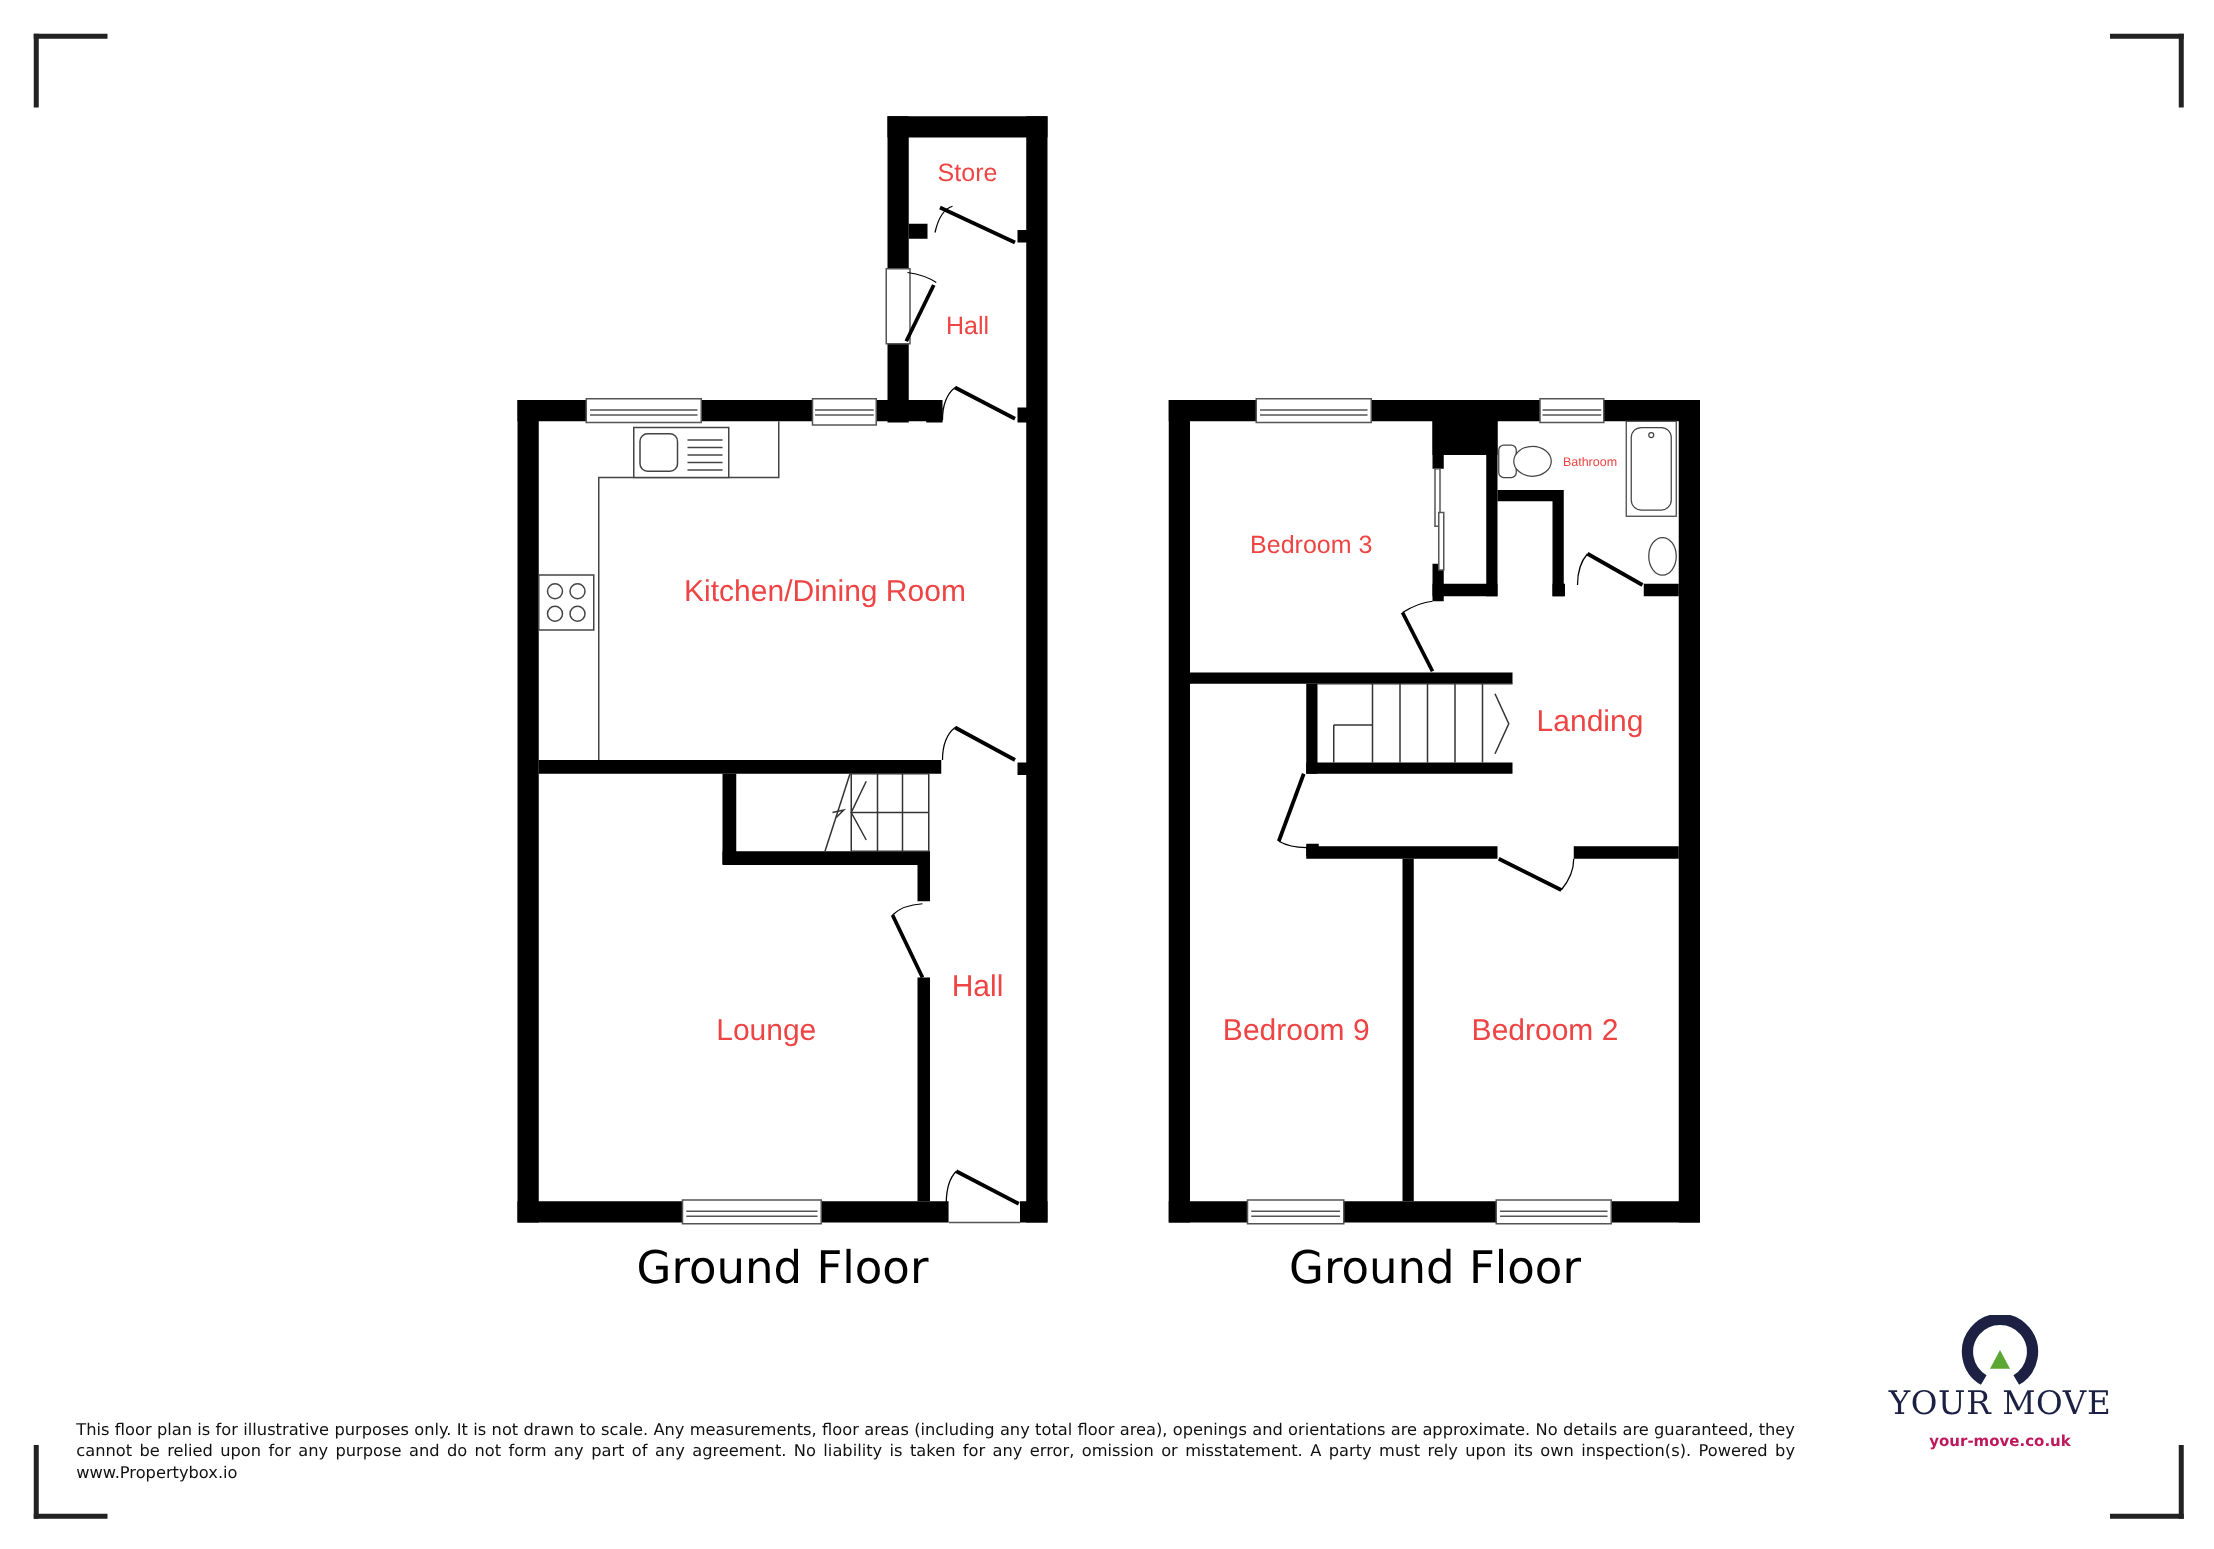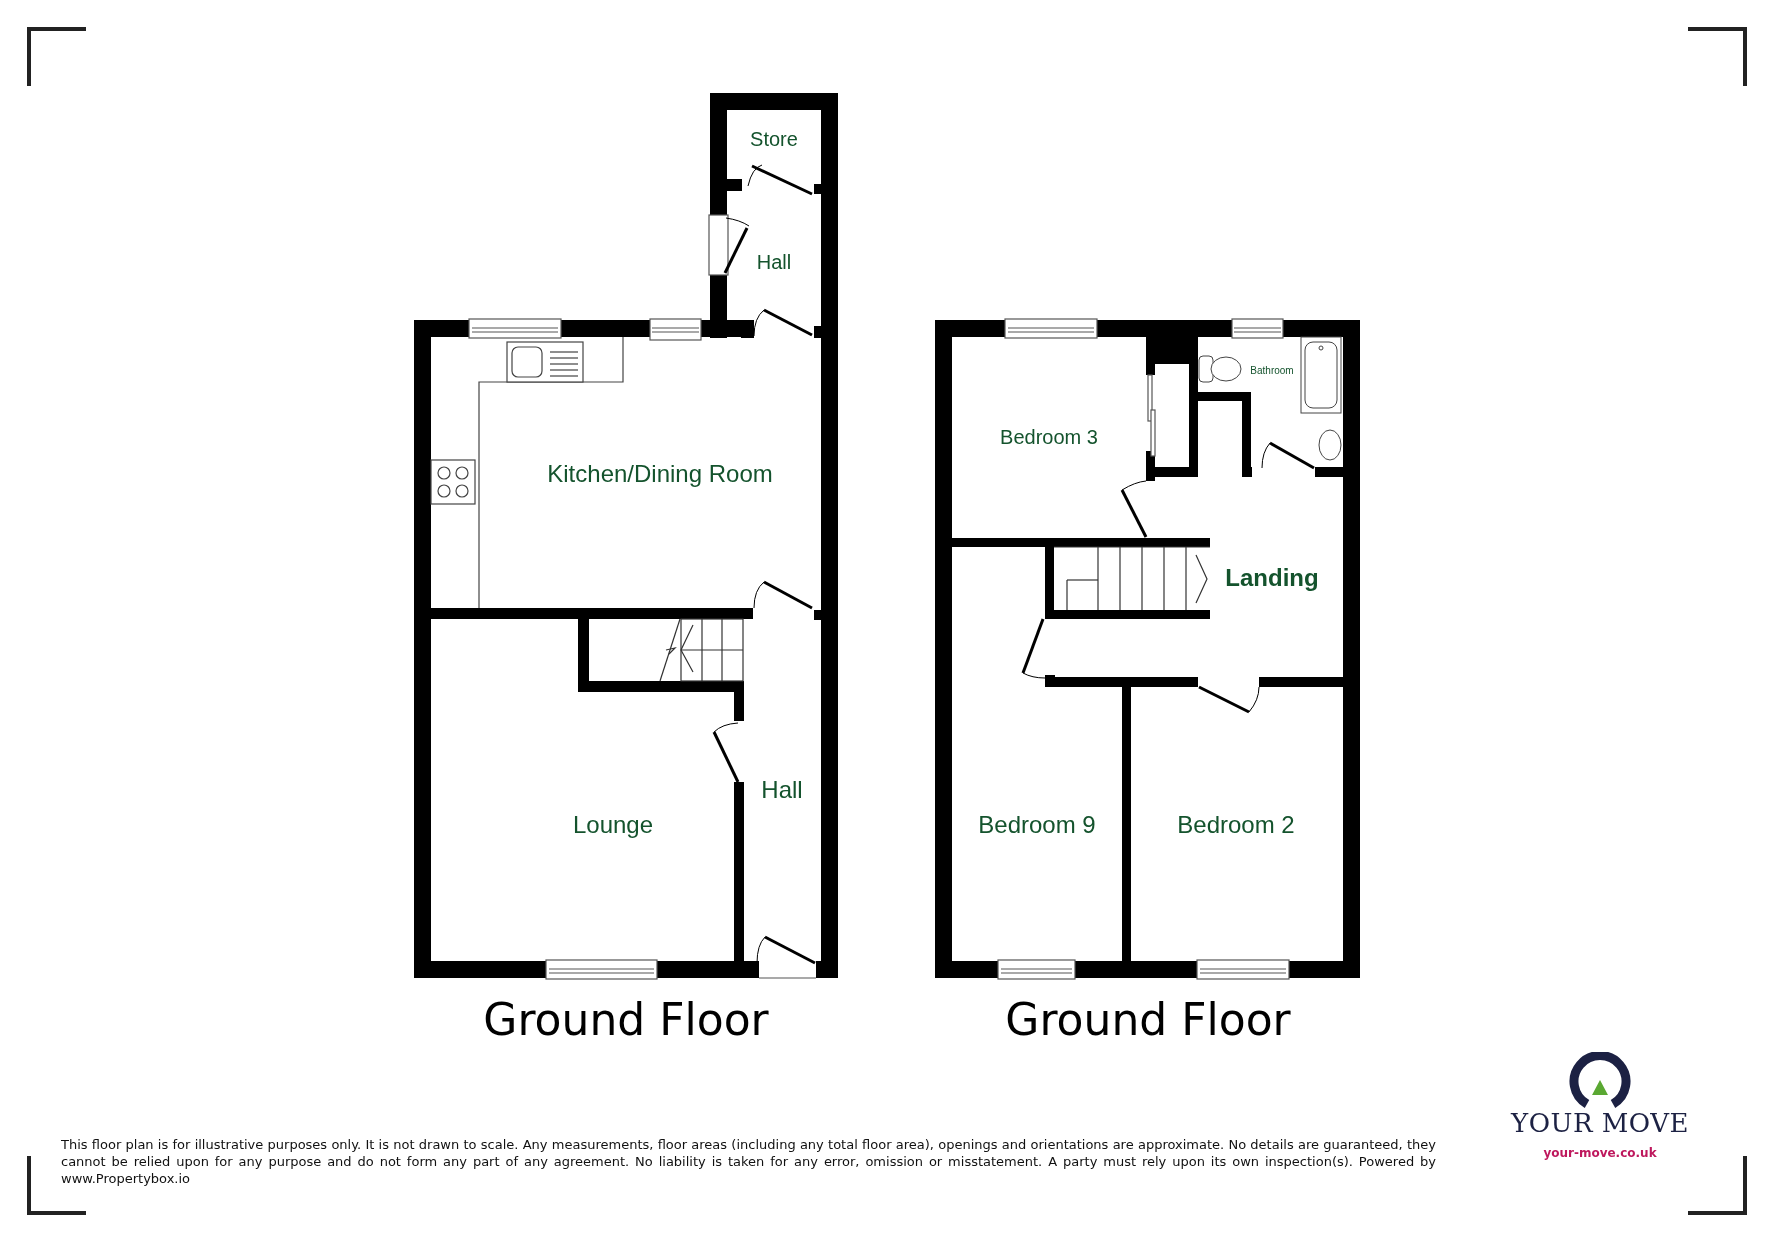--- a/index.html
+++ b/index.html
@@ -1,19 +1,19 @@
 <!DOCTYPE html>
 <html><head>
 <meta charset="utf-8">
 <style>
   html,body{margin:0;padding:0;background:#fff;}
   body{width:1771px;height:1239px;position:relative;overflow:hidden;font-family:"DejaVu Sans","Liberation Sans",sans-serif;}
   svg.plan{position:absolute;left:0;top:0;}
-  .room-label{position:absolute;font-family:"Liberation Sans",sans-serif;color:#14532d;white-space:nowrap;transform:translate(-50%,-50%);}
-  .floor-title{position:absolute;font-family:"DejaVu Sans",sans-serif;font-size:44px;color:#000;white-space:nowrap;transform:translateX(-50%);}
+  .room-label{position:absolute;font-family:"Liberation Sans",sans-serif;color:#ef4444;white-space:nowrap;transform:translate(-50%,-50%);}
+  .floor-title{position:absolute;font-family:"DejaVu Sans",sans-serif;font-size:36px;color:#000;white-space:nowrap;transform:translateX(-50%);}
   .disclaimer{position:absolute;left:61px;top:1136px;width:1375px;font-family:"DejaVu Sans",sans-serif;font-size:13px;line-height:17px;color:#111;text-align:justify;text-align-last:left;}
   .logo{position:absolute;left:1500px;top:1052px;width:200px;height:110px;}
   .logo-text{position:absolute;left:0;top:56px;width:200px;text-align:center;font-family:"DejaVu Serif",serif;font-size:26px;letter-spacing:0.5px;color:#1c2143;}
   .logo-url{position:absolute;left:0;top:94px;width:200px;text-align:center;font-family:"DejaVu Sans",sans-serif;font-size:12px;font-weight:bold;color:#be185d;}
   .corner{position:absolute;background:#222;}
 </style>
 </head>
 <body>
 
 <div class="corner" style="left:27px;top:27px;width:59px;height:4px;"></div>
@@ -194,21 +194,21 @@
 </svg>
 
 <div class="room-label" style="left:774px;top:139px;font-size:20px;">Store</div>
 <div class="room-label" style="left:774px;top:262px;font-size:20px;">Hall</div>
 <div class="room-label" style="left:625px;top:474px;font-size:24px;margin-left:35px;">Kitchen/Dining Room</div>
 <div class="room-label" style="left:582px;top:825px;font-size:24px;margin-left:31px;">Lounge</div>
 <div class="room-label" style="left:782px;top:790px;font-size:24px;">Hall</div>
 
 <div class="room-label" style="left:1049px;top:437px;font-size:20px;">Bedroom 3</div>
 <div class="room-label" style="left:1272px;top:370px;font-size:10px;">Bathroom</div>
-<div class="room-label" style="left:1272px;top:578px;font-size:24px;font-weight:bold;">Landing</div>
+<div class="room-label" style="left:1272px;top:578px;font-size:24px;">Landing</div>
 <div class="room-label" style="left:1037px;top:825px;font-size:24px;">Bedroom 9</div>
 <div class="room-label" style="left:1236px;top:825px;font-size:24px;">Bedroom 2</div>
 
 <div class="floor-title" style="left:626px;top:994px;">Ground Floor</div>
 <div class="floor-title" style="left:1148px;top:994px;">Ground Floor</div>
 
 <div class="disclaimer">This floor plan is for illustrative purposes only. It is not drawn to scale. Any measurements, floor areas (including any total floor area), openings and orientations are approximate. No details are guaranteed, they cannot be relied upon for any purpose and do not form any part of any agreement. No liability is taken for any error, omission or misstatement. A party must rely upon its own inspection(s). Powered by www.Propertybox.io</div>
 
 <div class="logo">
   <svg width="200" height="56" viewBox="0 0 200 56" style="position:absolute;left:0;top:0;">

